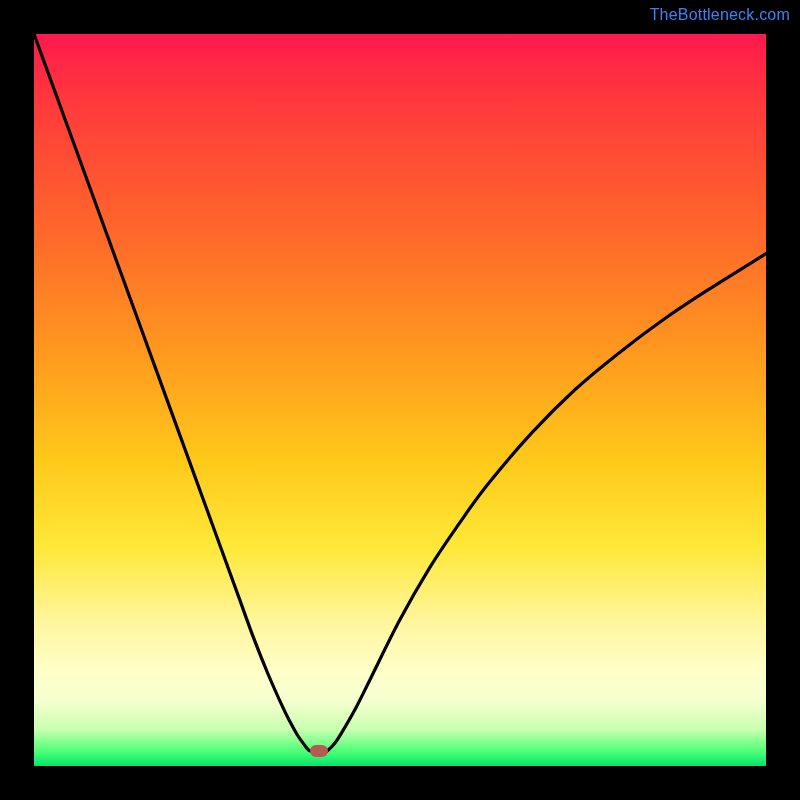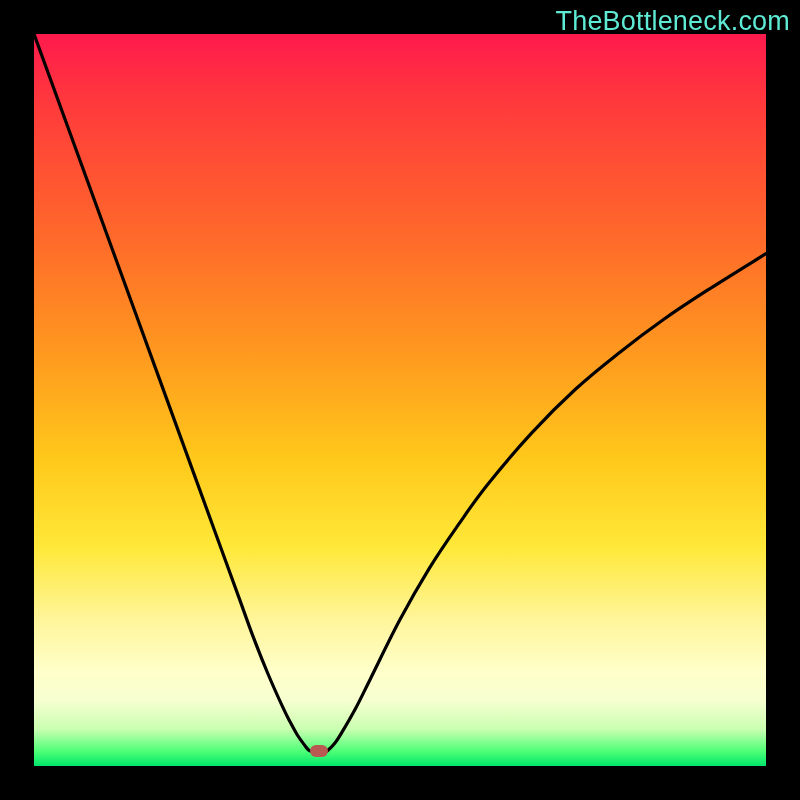--- a/index.html
+++ b/index.html
@@ -56,22 +56,22 @@
     height: 12px;
     border-radius: 6px;
     background: #b85a52;
     transform: translate(-50%, -50%);
     pointer-events: none;
   }
   .watermark {
     position: absolute;
     top: 6px;
     right: 10px;
-    color: #5eead4;
-    font-size: 27px;
+    color: #3b82f6;
+    font-size: 16px;
     font-weight: 500;
     letter-spacing: 0.2px;
     user-select: none;
   }
 </style>
 </head>
 <body>
 
 <div class="frame">
   <div class="watermark">TheBottleneck.com</div>

